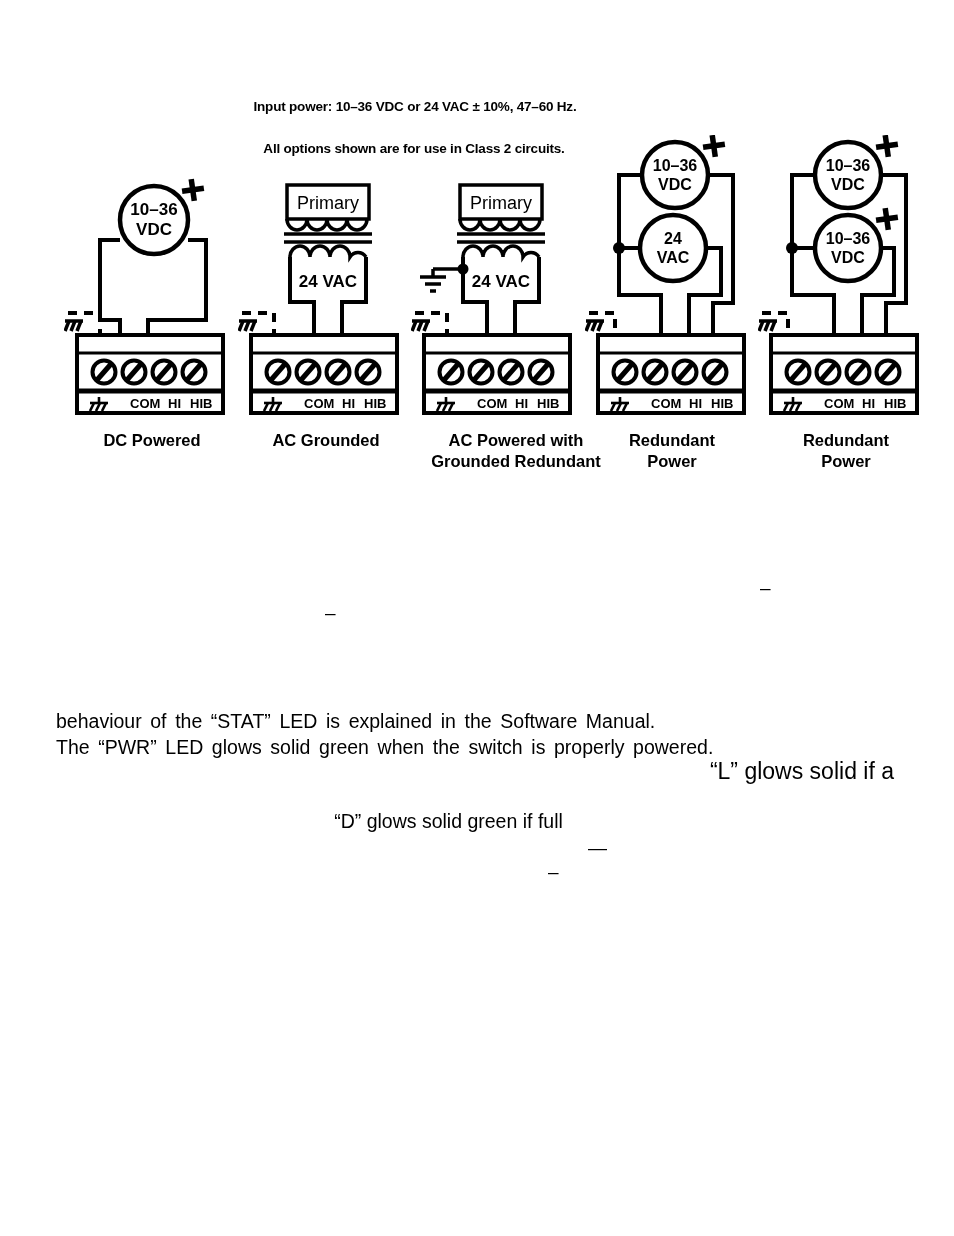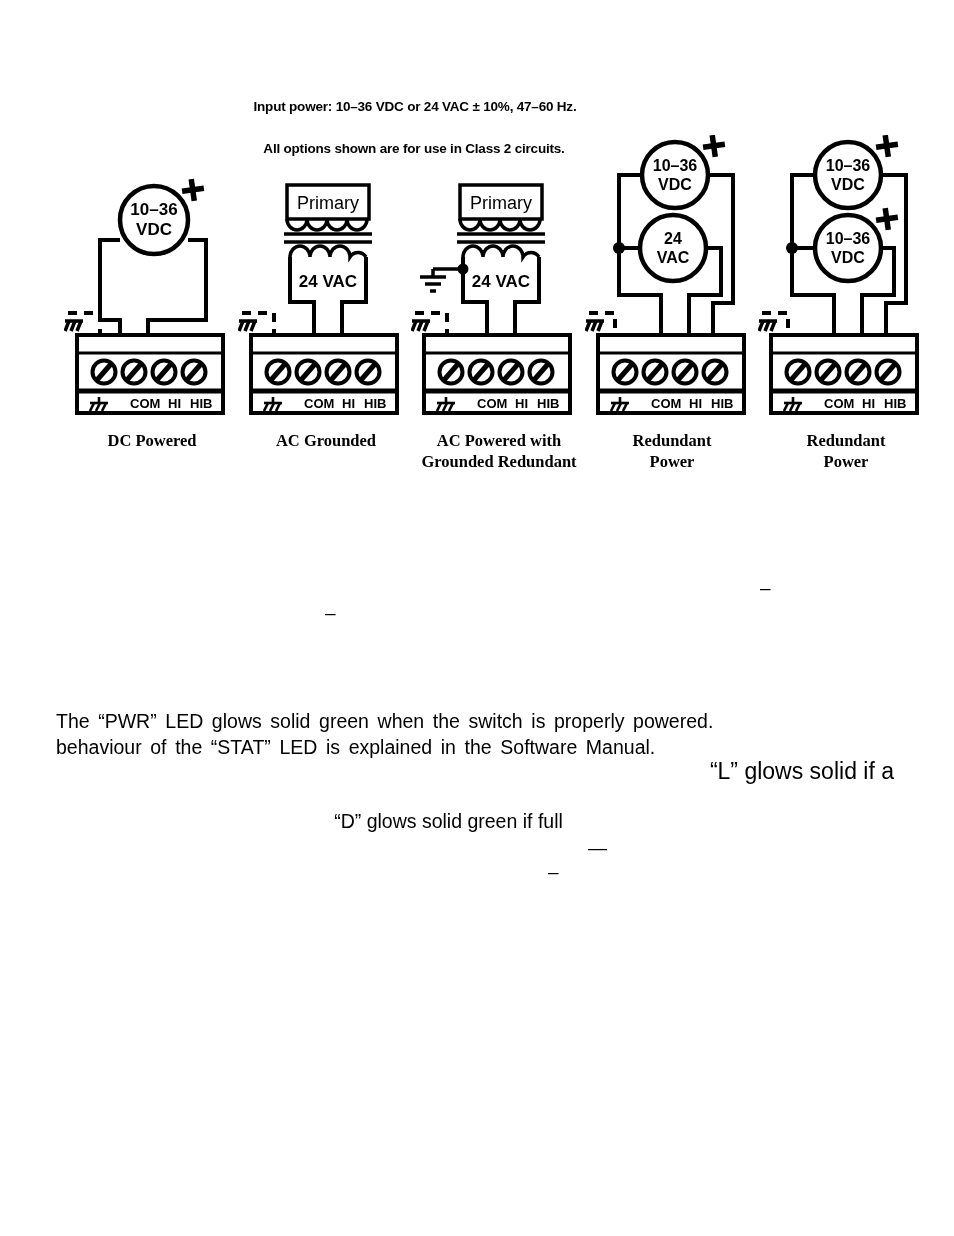--- a/index.html
+++ b/index.html
@@ -57,34 +57,33 @@
 
   .diagram svg { display: block; }
 
   
   .captions {
     position: absolute;
     left: 0;
     top: 430px;
     width: 954px;
     height: 60px;
-    font-family: Liberation Serif, serif;
   }
   .caption {
     position: absolute;
     top: 0;
     width: 200px;
     text-align: center;
     font-weight: bold;
     font-size: 16.5px;
     line-height: 21px;
   }
   .c0 { left: 52px;  }
   .c1 { left: 226px; }
-  .c2 { left: 399px; }
+  .c2 { left: 416px; }
   .c3 { left: 572px; }
   .c4 { left: 746px; }
 
   
   .dash-frag {
     position: absolute;
     font-size: 19px;
     line-height: 19px;
     color: #000;
   }
@@ -517,21 +516,21 @@
   <div class="caption c4">
     <div>Redundant</div>
     <div>Power</div>
   </div>
 </div>
 
 <div class="dash-frag frag-a">–</div>
 <div class="dash-frag frag-b">–</div>
 
 <div class="body-text">
+  <div class="para-justified">behaviour of the “STAT” LED is explained in the Software Manual.</div>
   <div class="para-justified">The “PWR” LED glows solid green when the switch is properly powered.</div>
-  <div class="para-justified">behaviour of the “STAT” LED is explained in the Software Manual.</div>
 </div>
 
 <div class="line-right">“L” glows solid if a</div>
 <div class="line-center">“D” glows solid green if full</div>
 
 <div class="dash-frag frag-c">—</div>
 <div class="dash-frag frag-d">–</div>
 
 </body></html>

